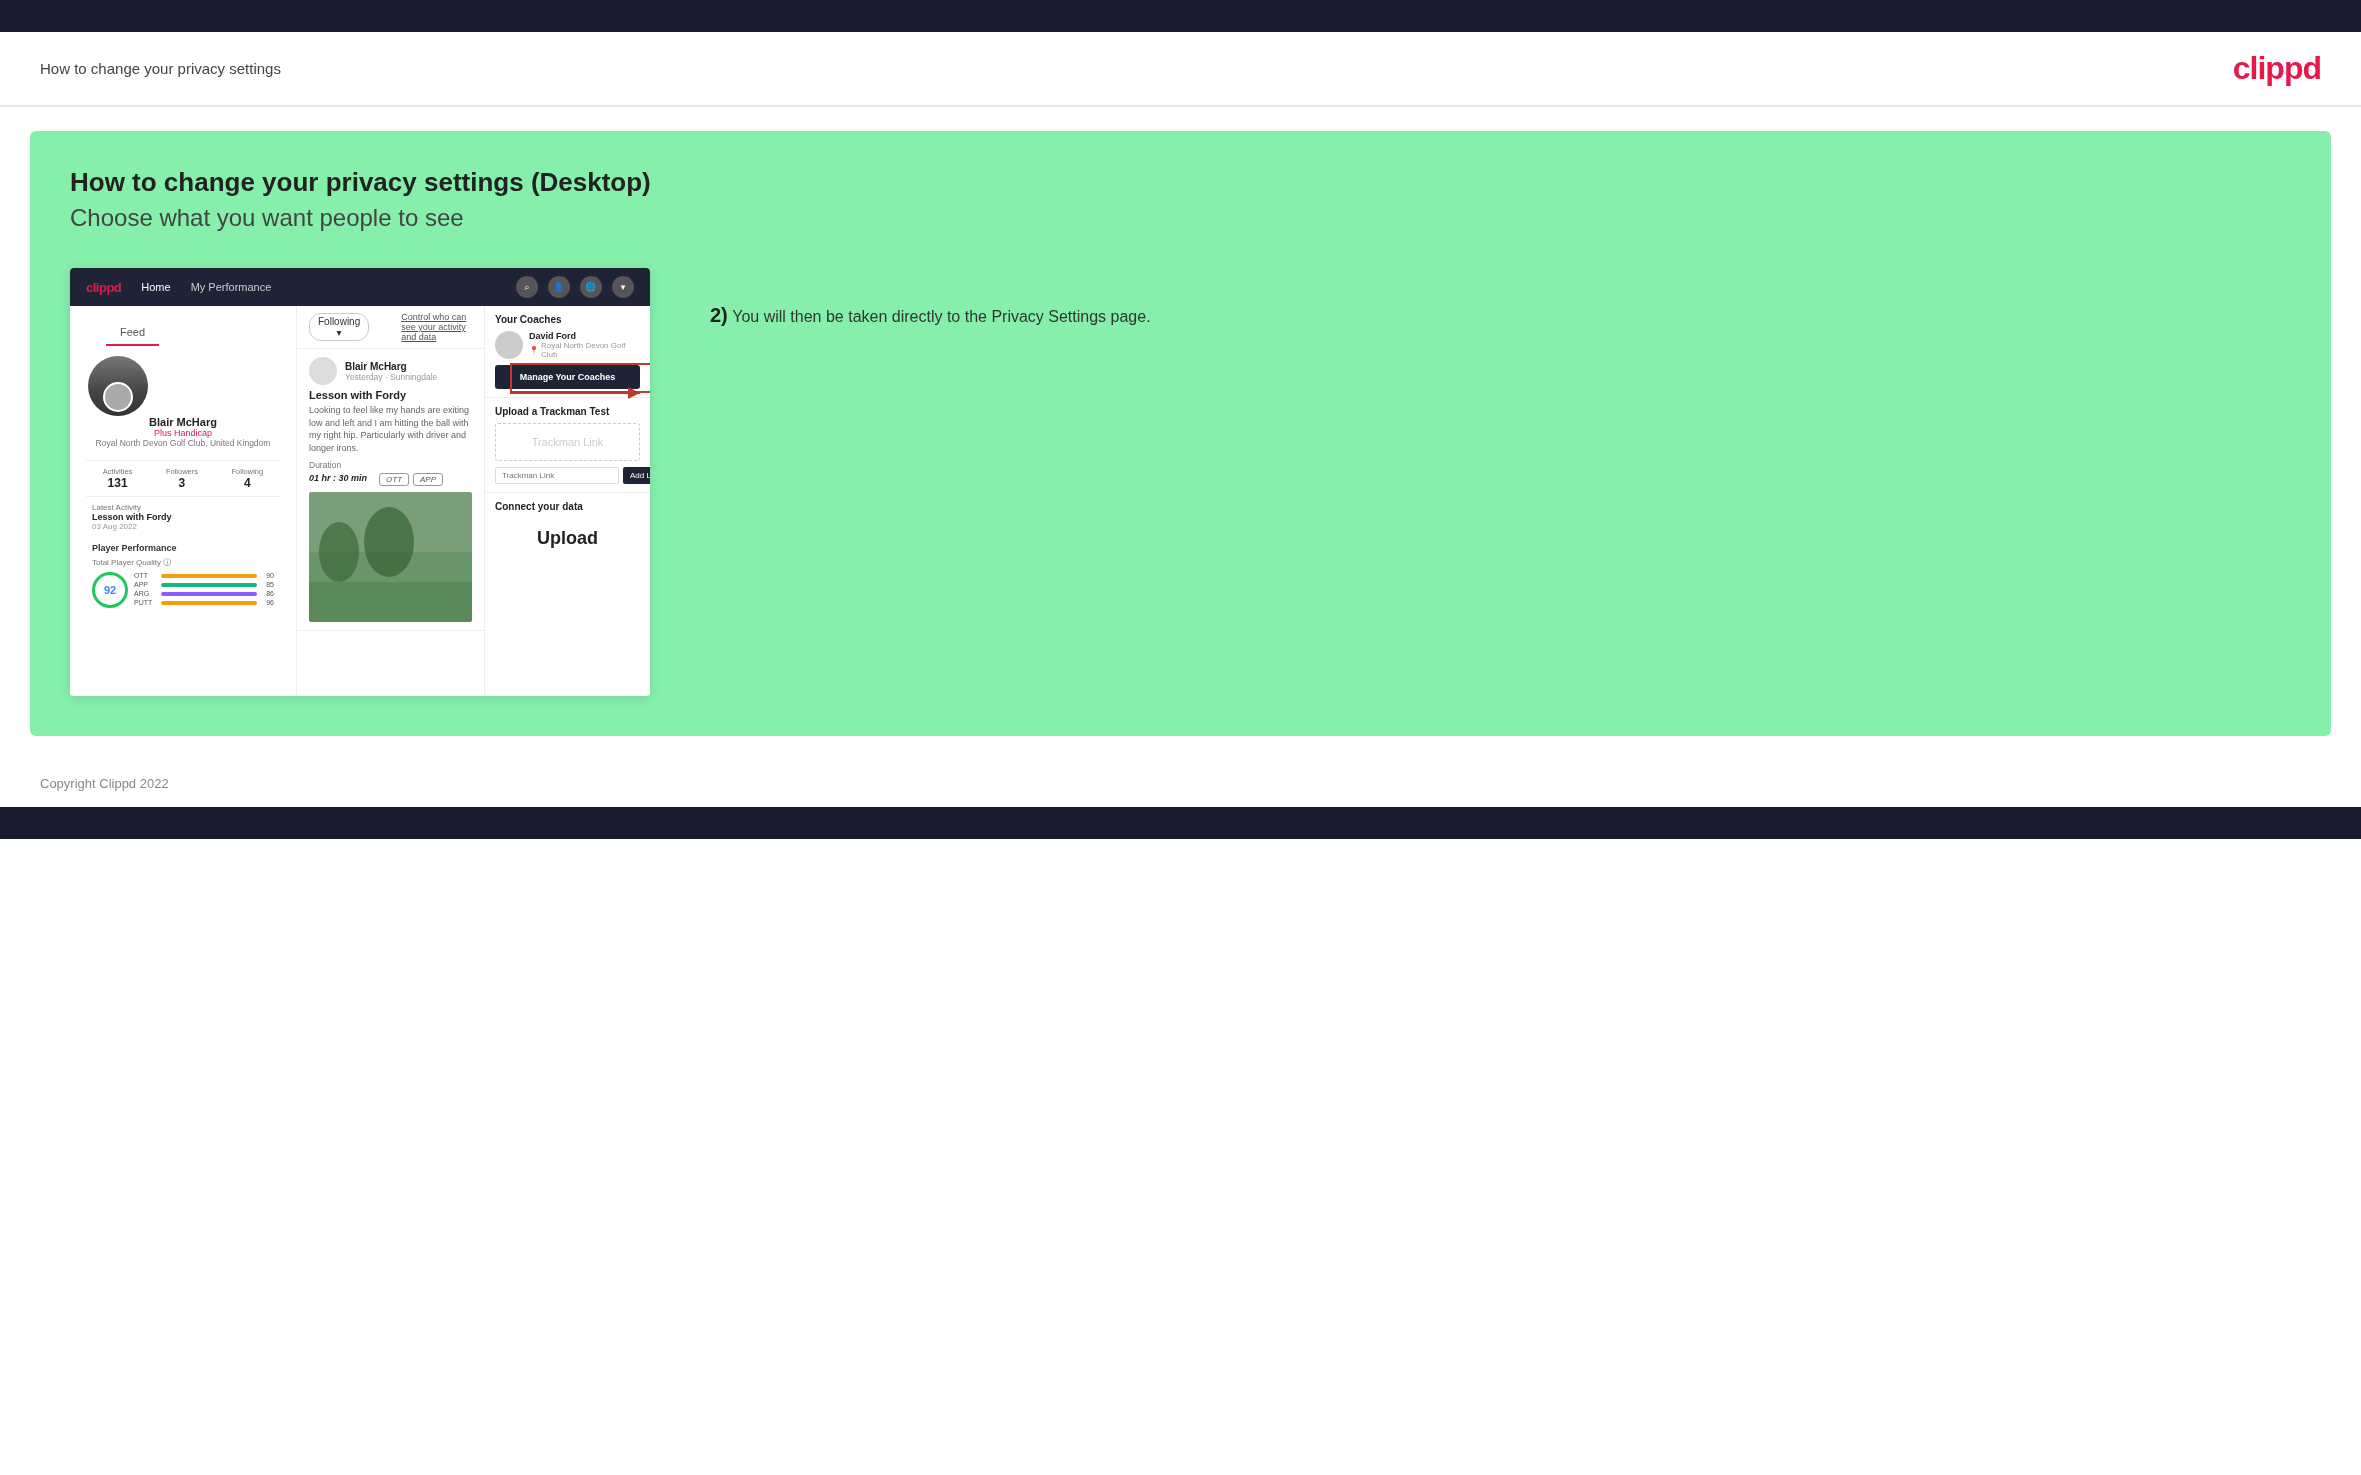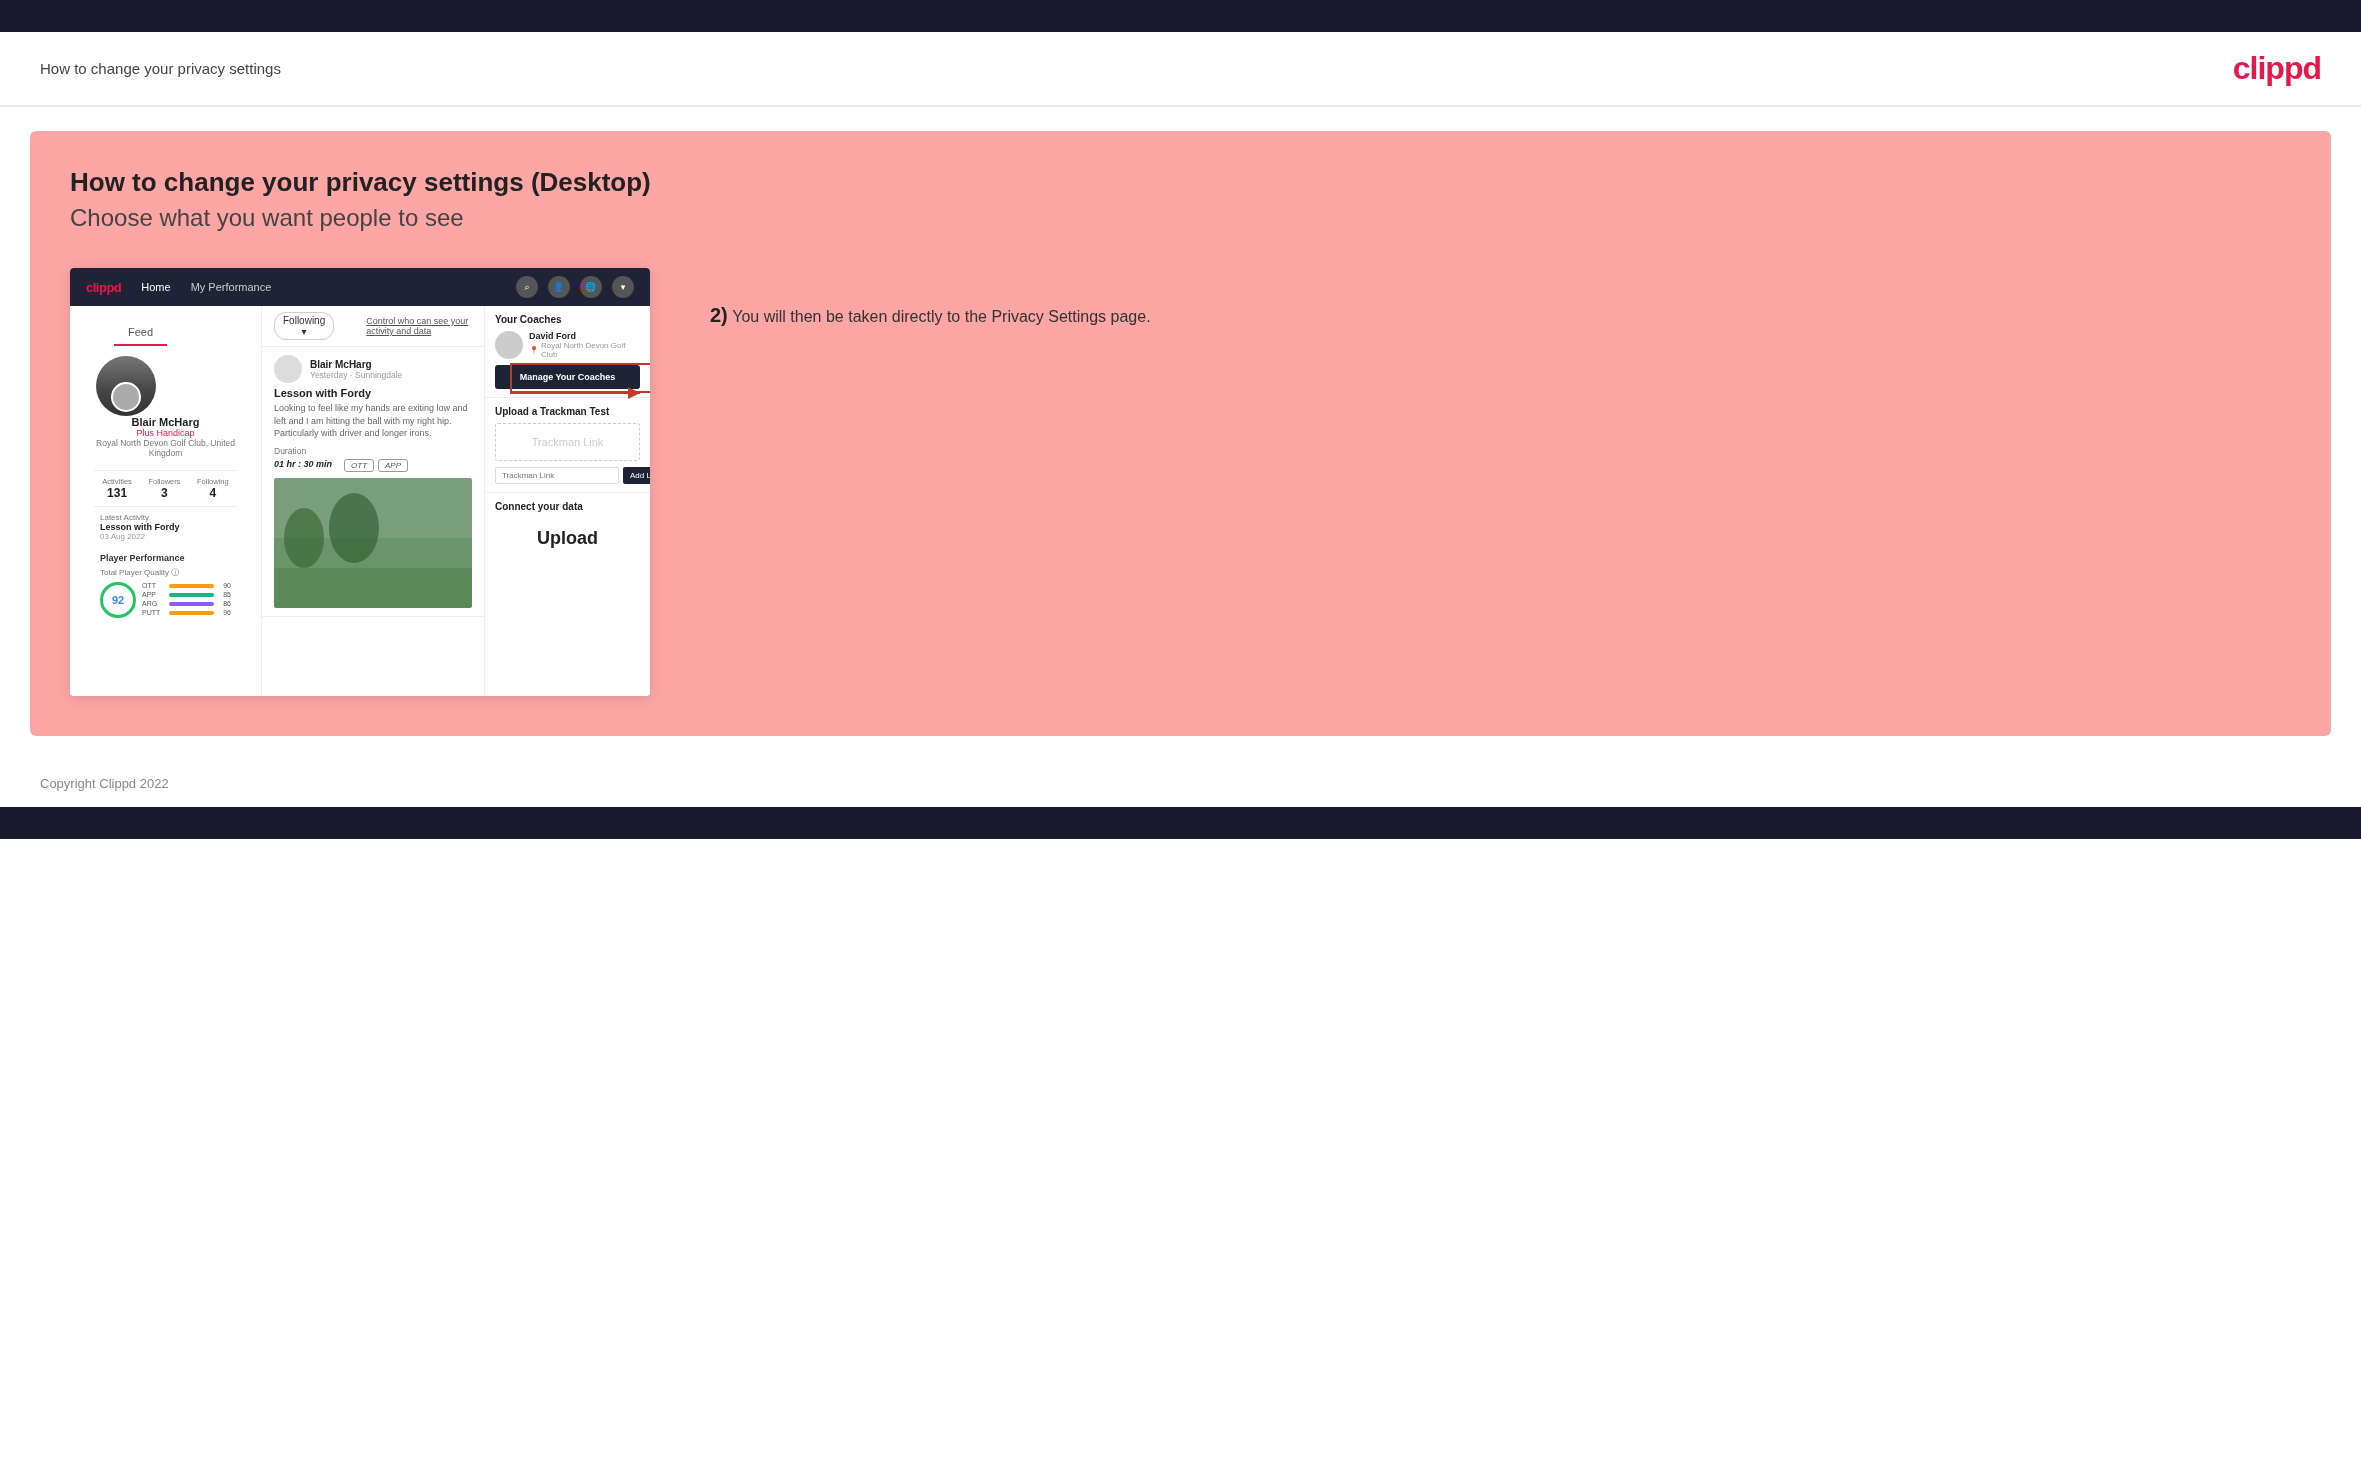--- a/index.html
+++ b/index.html
@@ -26,21 +26,21 @@
     }
     .logo {
       font-size: 32px;
       font-weight: 700;
       color: #e8174a;
       letter-spacing: -1px;
     }
 
     
     .main-content {
-      background: #fca5a5;
+      background: #86efac;
       margin: 24px 30px;
       padding: 36px 40px 40px 40px;
       border-radius: 6px;
     }
 
     .page-heading {
       font-size: 26px;
       font-weight: 700;
       color: #222;
       margin-bottom: 6px;
@@ -108,25 +108,25 @@
 
     
     .app-body {
       display: flex;
       height: 390px;
       overflow: hidden;
     }
 
     
     .app-sidebar {
-      width: 192px;
+      width: 227px;
       flex-shrink: 0;
       background: #fff;
       border-right: 1px solid #eee;
-      padding: 10px 16px;
+      padding: 10px 8px;
     }
     .feed-tab {
       font-size: 11px;
       padding: 6px 14px;
       color: #555;
       border-bottom: 2px solid #e8174a;
       display: inline-block;
       margin: 0 14px;
     }
     .profile-card {

